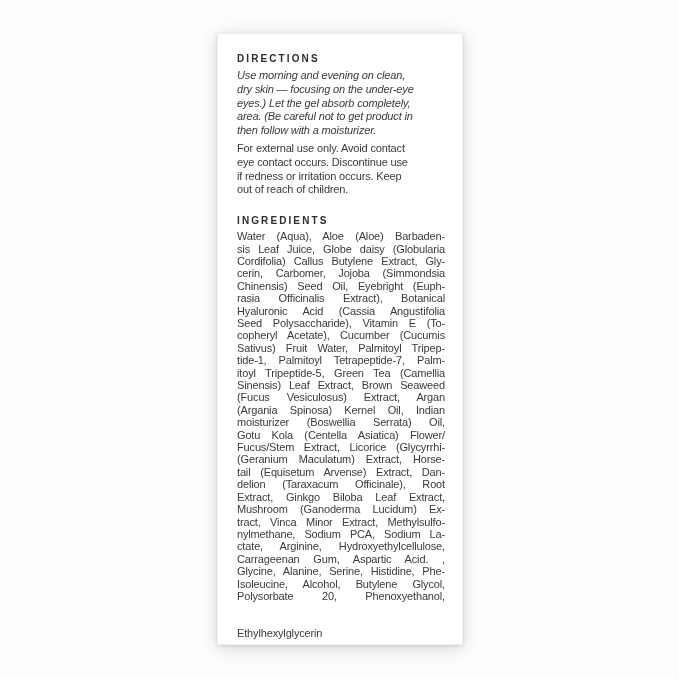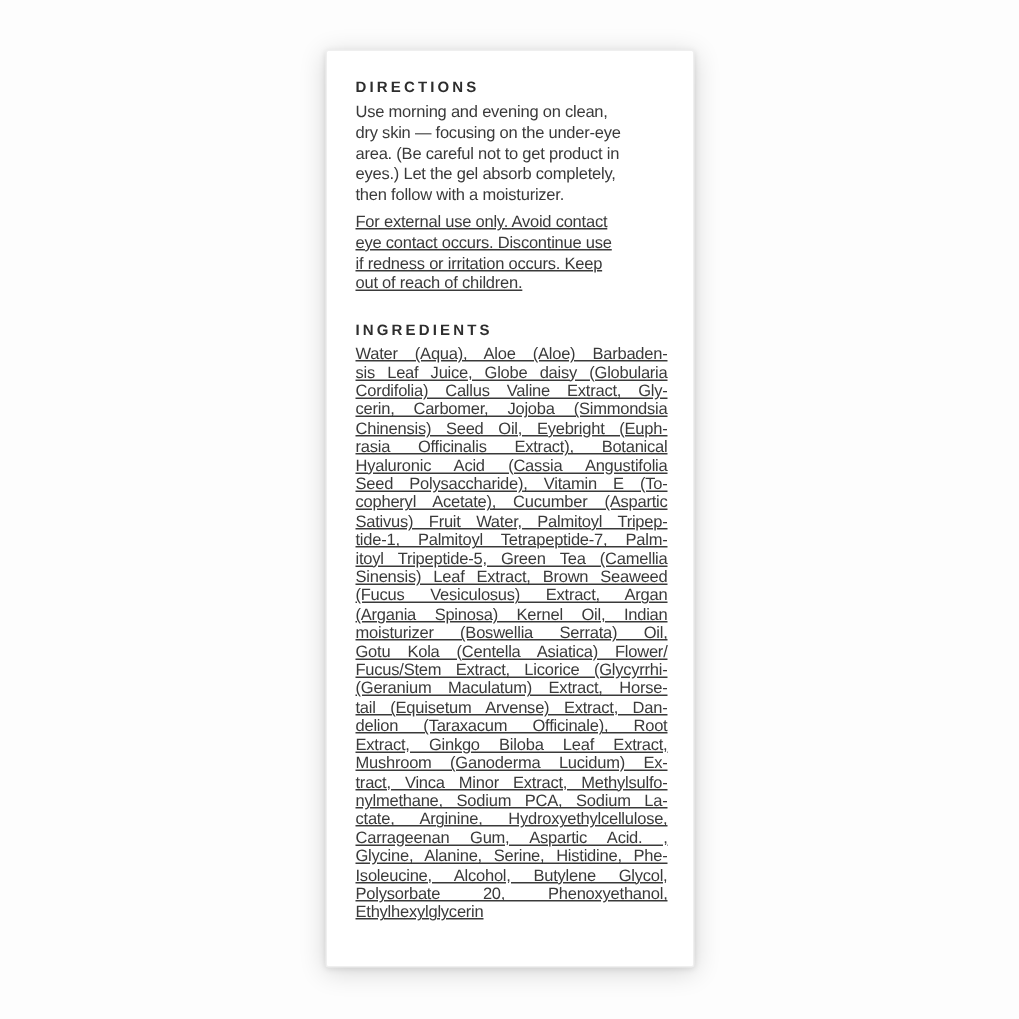--- a/index.html
+++ b/index.html
@@ -30,68 +30,68 @@
     letter-spacing: 2.1px;
     line-height: 12px;
     color: #2d2d2d;
   }
   .body-text {
     font-size: 11px;
     letter-spacing: -0.15px;
     color: #3a3a3a;
   }
   .dir-para { line-height: 13.8px; }
-  .dir-para.p1 { margin-top: 4px; }
-  .dir-para.p2 { margin-top: 4px; text-decoration: underline; }
+  .dir-para.p1 { margin-top: 4px; font-style: italic; }
+  .dir-para.p2 { margin-top: 4px; }
   .heading.ing-h { margin-top: 18px; }
   .ing-para { margin-top: 3px; line-height: 12.4px; }
   .ing-para div {
     text-align: justify;
     text-align-last: justify;
-    text-decoration: underline;
   }
   .ing-para div:last-child {
     text-align-last: left;
+    margin-top: 25px;
   }
 </style>
 </head>
 <body>
 
 <div class="stage">
   <div class="panel">
 
     <div class="heading">DIRECTIONS</div>
 
     <div class="body-text dir-para p1">
         <div>Use morning and evening on clean,</div>
         <div>dry skin — focusing on the under-eye</div>
+        <div>eyes.) Let the gel absorb completely,</div>
         <div>area. (Be careful not to get product in</div>
-        <div>eyes.) Let the gel absorb completely,</div>
         <div>then follow with a moisturizer.</div>
       </div>
 
     <div class="body-text dir-para p2">
         <div>For external use only. Avoid contact</div>
         <div>eye contact occurs. Discontinue use</div>
         <div>if redness or irritation occurs. Keep</div>
         <div>out of reach of children.</div>
       </div>
 
     <div class="heading ing-h">INGREDIENTS</div>
 
     <div class="body-text ing-para">
         <div>Water (Aqua), Aloe (Aloe) Barbaden-</div>
         <div>sis Leaf Juice, Globe daisy (Globularia</div>
-        <div>Cordifolia) Callus Valine Extract, Gly-</div>
+        <div>Cordifolia) Callus Butylene Extract, Gly-</div>
         <div>cerin, Carbomer, Jojoba (Simmondsia</div>
         <div>Chinensis) Seed Oil, Eyebright (Euph-</div>
         <div>rasia Officinalis Extract), Botanical</div>
         <div>Hyaluronic Acid (Cassia Angustifolia</div>
         <div>Seed Polysaccharide), Vitamin E (To-</div>
-        <div>copheryl Acetate), Cucumber (Aspartic</div>
+        <div>copheryl Acetate), Cucumber (Cucumis</div>
         <div>Sativus) Fruit Water, Palmitoyl Tripep-</div>
         <div>tide-1, Palmitoyl Tetrapeptide-7, Palm-</div>
         <div>itoyl Tripeptide-5, Green Tea (Camellia</div>
         <div>Sinensis) Leaf Extract, Brown Seaweed</div>
         <div>(Fucus Vesiculosus) Extract, Argan</div>
         <div>(Argania Spinosa) Kernel Oil, Indian</div>
         <div>moisturizer (Boswellia Serrata) Oil,</div>
         <div>Gotu Kola (Centella Asiatica) Flower/</div>
         <div>Fucus/Stem Extract, Licorice (Glycyrrhi-</div>
         <div>(Geranium Maculatum) Extract, Horse-</div>

